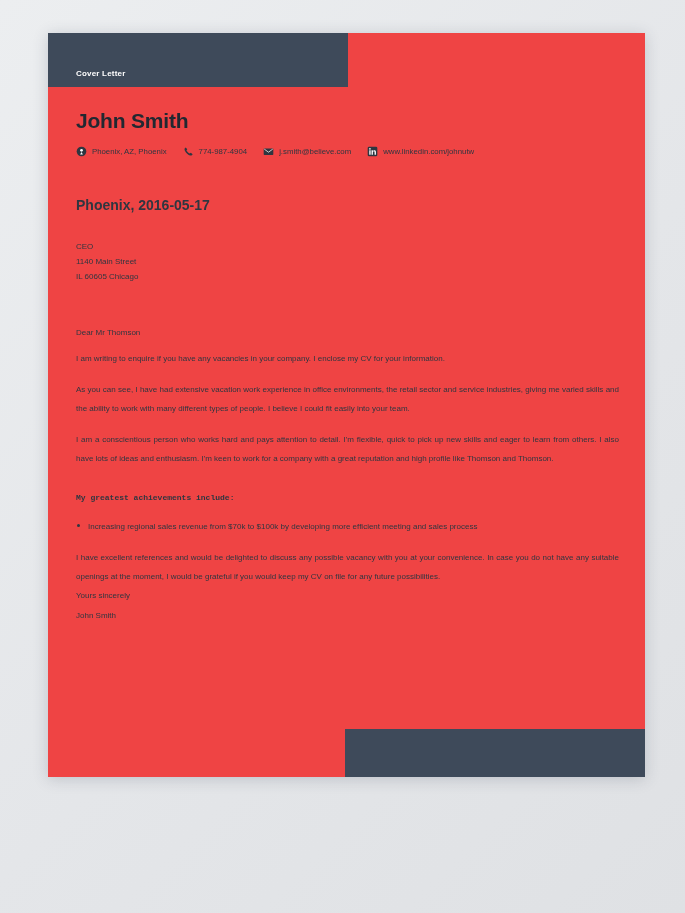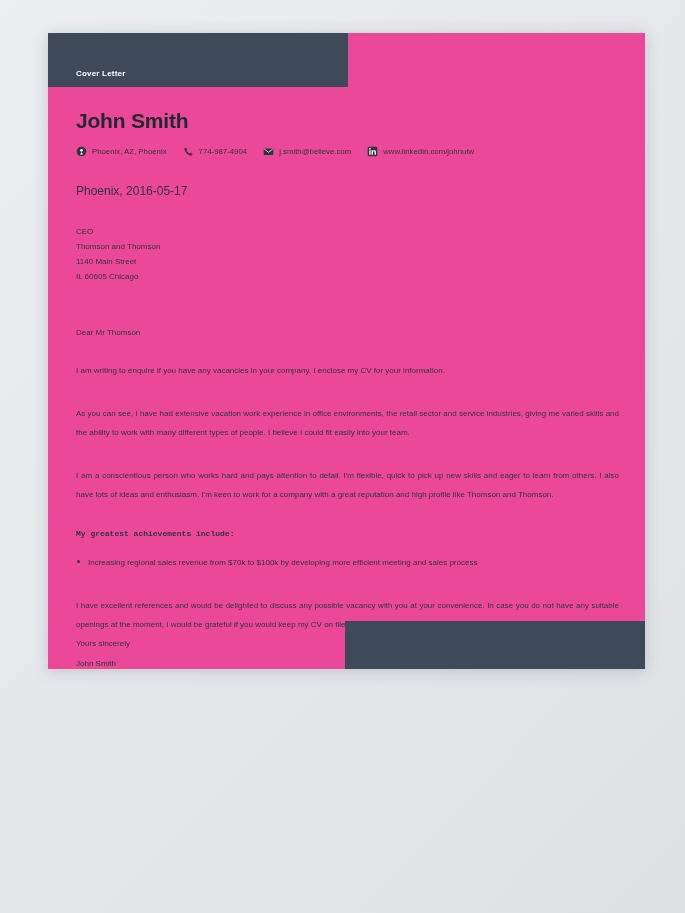--- a/index.html
+++ b/index.html
@@ -18,22 +18,22 @@
     left: 0; top: 0;
     width: 685px;
     height: 913px;
     background: linear-gradient(135deg, #eceef0 0%, #e4e6e9 55%, #dfe1e4 100%);
   }
   .sheet {
     position: absolute;
     left: 48px;
     top: 33px;
     width: 597px;
-    height: 636px;
-    background: #ec4899;
+    height: 744px;
+    background: #ef4444;
     box-shadow: 0 2px 14px rgba(60,70,85,0.22);
     overflow: hidden;
   }
   .header-bar {
     position: absolute;
     left: 0;
     top: 0;
     width: 300px;
     height: 54px;
     background: #3e4a5a;
@@ -86,42 +86,43 @@
     width: 11px;
     height: 11px;
     margin-right: 5px;
     flex: 0 0 auto;
     display: inline-block;
   }
   .contact-item .txt {
     line-height: 11px;
   }
   .date {
-    margin-top: 27px;
-    font-size: 12px;
-    color: #2f3640;
+    margin-top: 40px;
+    font-size: 14px;
+    color: #2f3640;
+    font-weight: bold;
   }
   .addressee {
     margin-top: 26px;
   }
   .addressee .ln {
     font-size: 8px;
     color: #2f3640;
     line-height: 15px;
   }
   .addressee .ln.bold {
     font-weight: bold;
   }
   .salutation {
     margin-top: 44px;
     font-size: 8px;
     color: #2f3640;
   }
   .para {
-    margin-top: 24px;
+    margin-top: 12px;
     font-size: 8px;
     color: #2f3640;
     line-height: 19px;
     text-align: justify;
     width: 543px;
   }
   .subhead {
     margin-top: 25px;
     font-size: 8px;
     font-weight: bold;
@@ -217,21 +218,20 @@
         </span>
         <span class="txt">www.linkedin.com/johnutw</span>
       </div>
 
     </div>
 
     <div class="date">Phoenix, 2016-05-17</div>
 
     <div class="addressee">
       <div class="ln">CEO</div>
-      <div class="ln">Thomson and Thomson</div>
       <div class="ln">1140 Main Street</div>
       <div class="ln">IL 60605 Chicago</div>
     </div>
 
     <div class="salutation">Dear Mr Thomson</div>
 
     <div class="para">I am writing to enquire if you have any vacancies in your company. I enclose my CV for your information.</div>
     <div class="para">As you can see, I have had extensive vacation work experience in office environments, the retail sector and service industries, giving me varied skills and the ability to work with many different types of people. I believe I could fit easily into your team.</div>
     <div class="para">I am a conscientious person who works hard and pays attention to detail. I'm flexible, quick to pick up new skills and eager to learn from others. I also have lots of ideas and enthusiasm. I'm keen to work for a company with a great reputation and high profile like Thomson and Thomson.</div>
 

